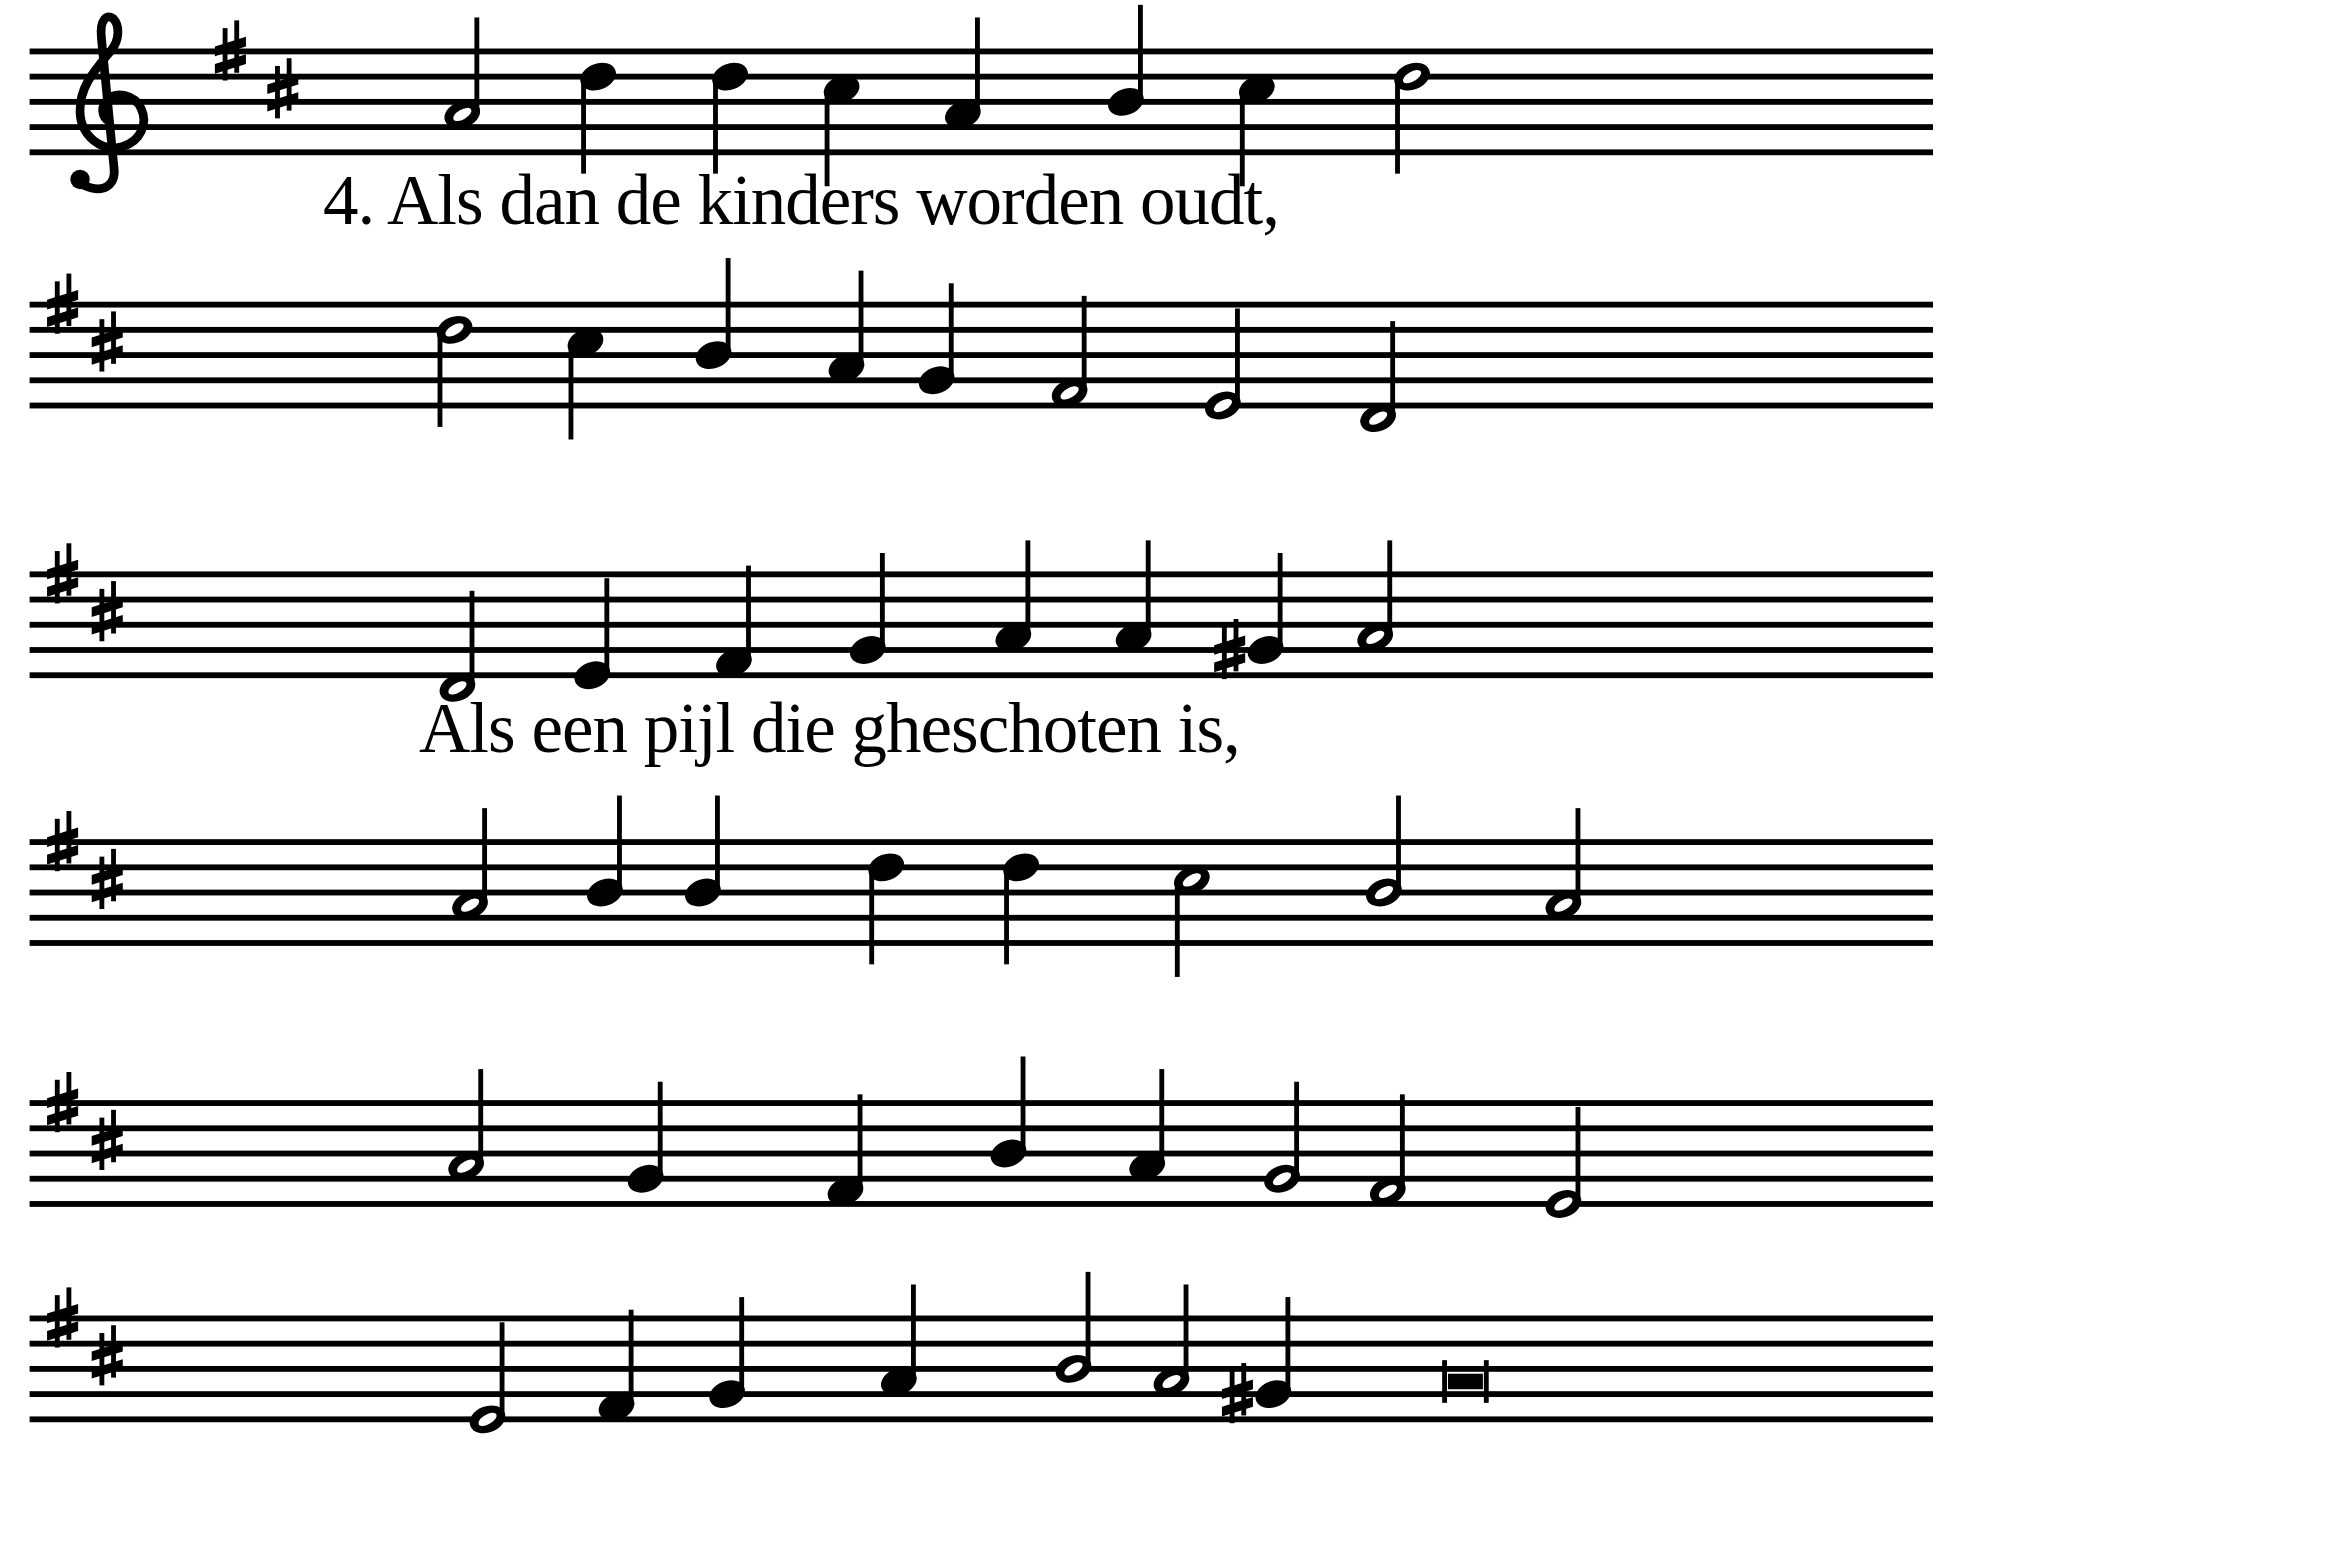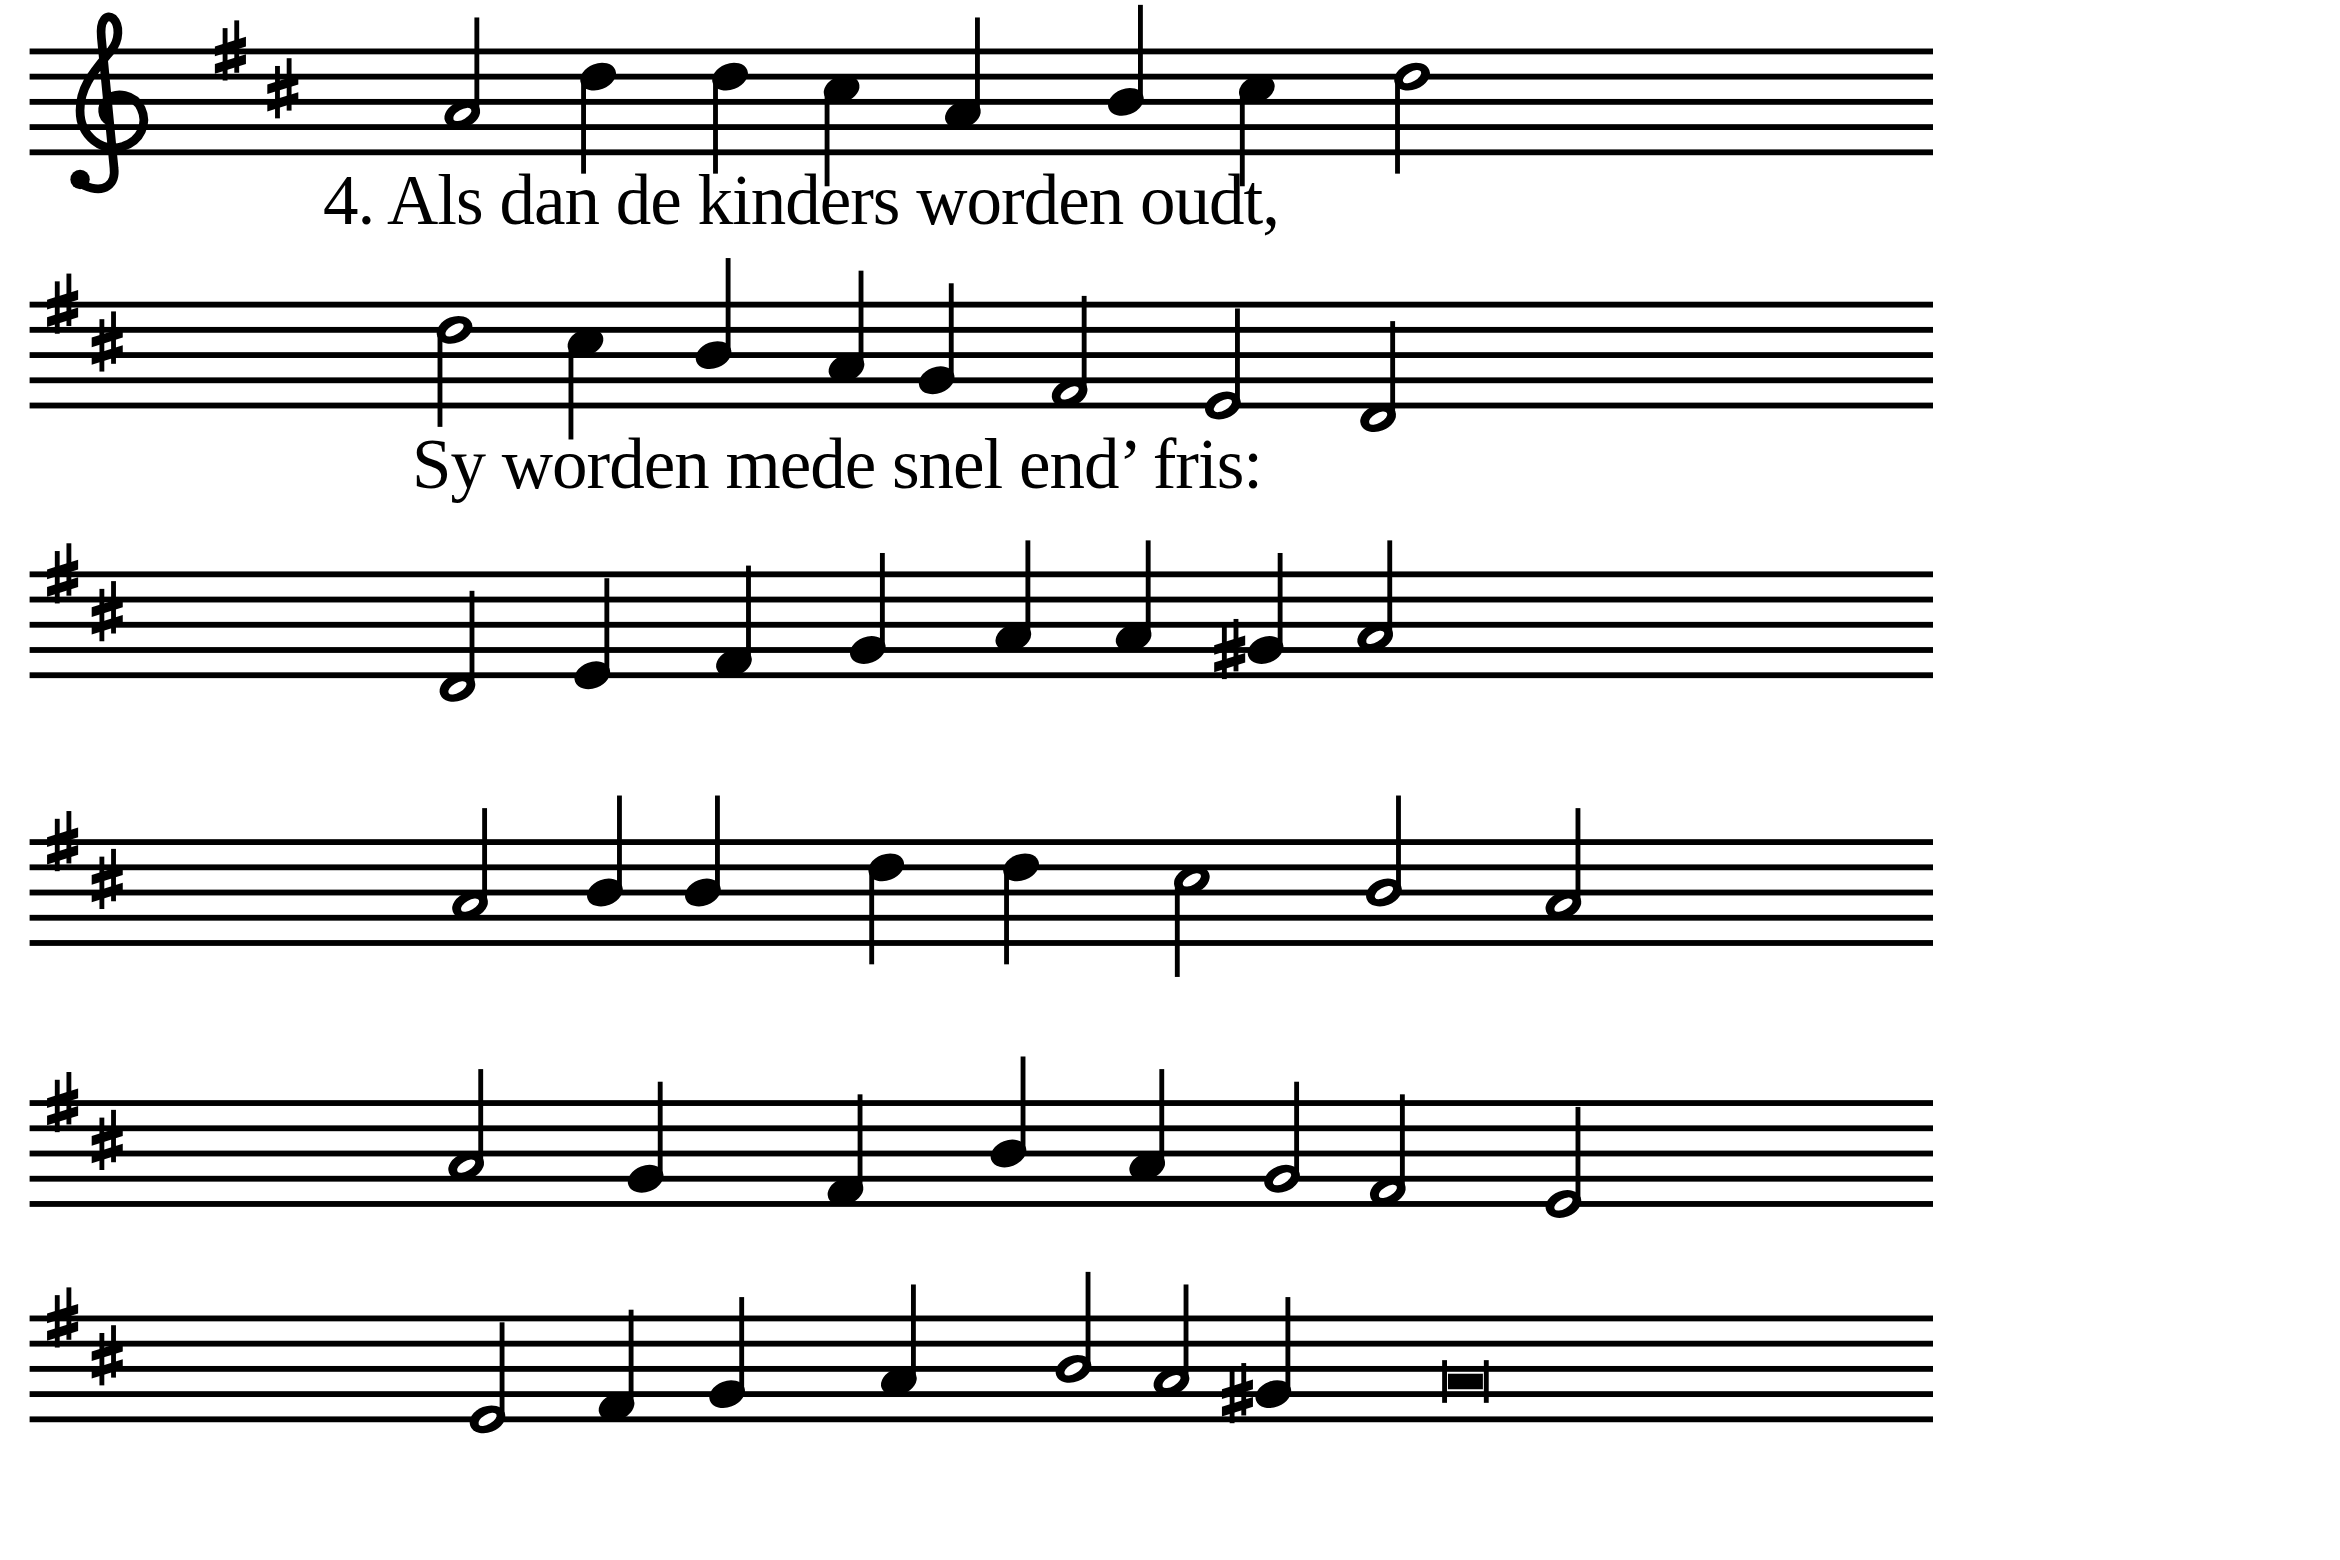--- a/index.html
+++ b/index.html
@@ -372,15 +372,15 @@
           <rect x="1492" y="1416" width="36" height="16" fill="#000000"></rect>
           <rect x="1486" y="1402" width="5" height="44" fill="#000000"></rect>
           <rect x="1529" y="1402" width="5" height="44" fill="#000000"></rect>
         </g>
         <rect x="2364" y="1356" width="7" height="110" fill="#000000"></rect>
         <rect x="2381" y="1356" width="9" height="110" fill="#000000"></rect>
       </g>
     </svg>
 
   <div class="lyric" style="left: 323px; top: 163px;">4. Als dan de kinders worden oudt,</div>
-  <div class="lyric" style="left: 412px; top: 427px;">Sy worden mede snel end’ fris:</div>
+  <div class="lyric" style="left: 419px; top: 691px;">Als een pijl die gheschoten is,</div>
 </div>
 
 
 </body></html>

